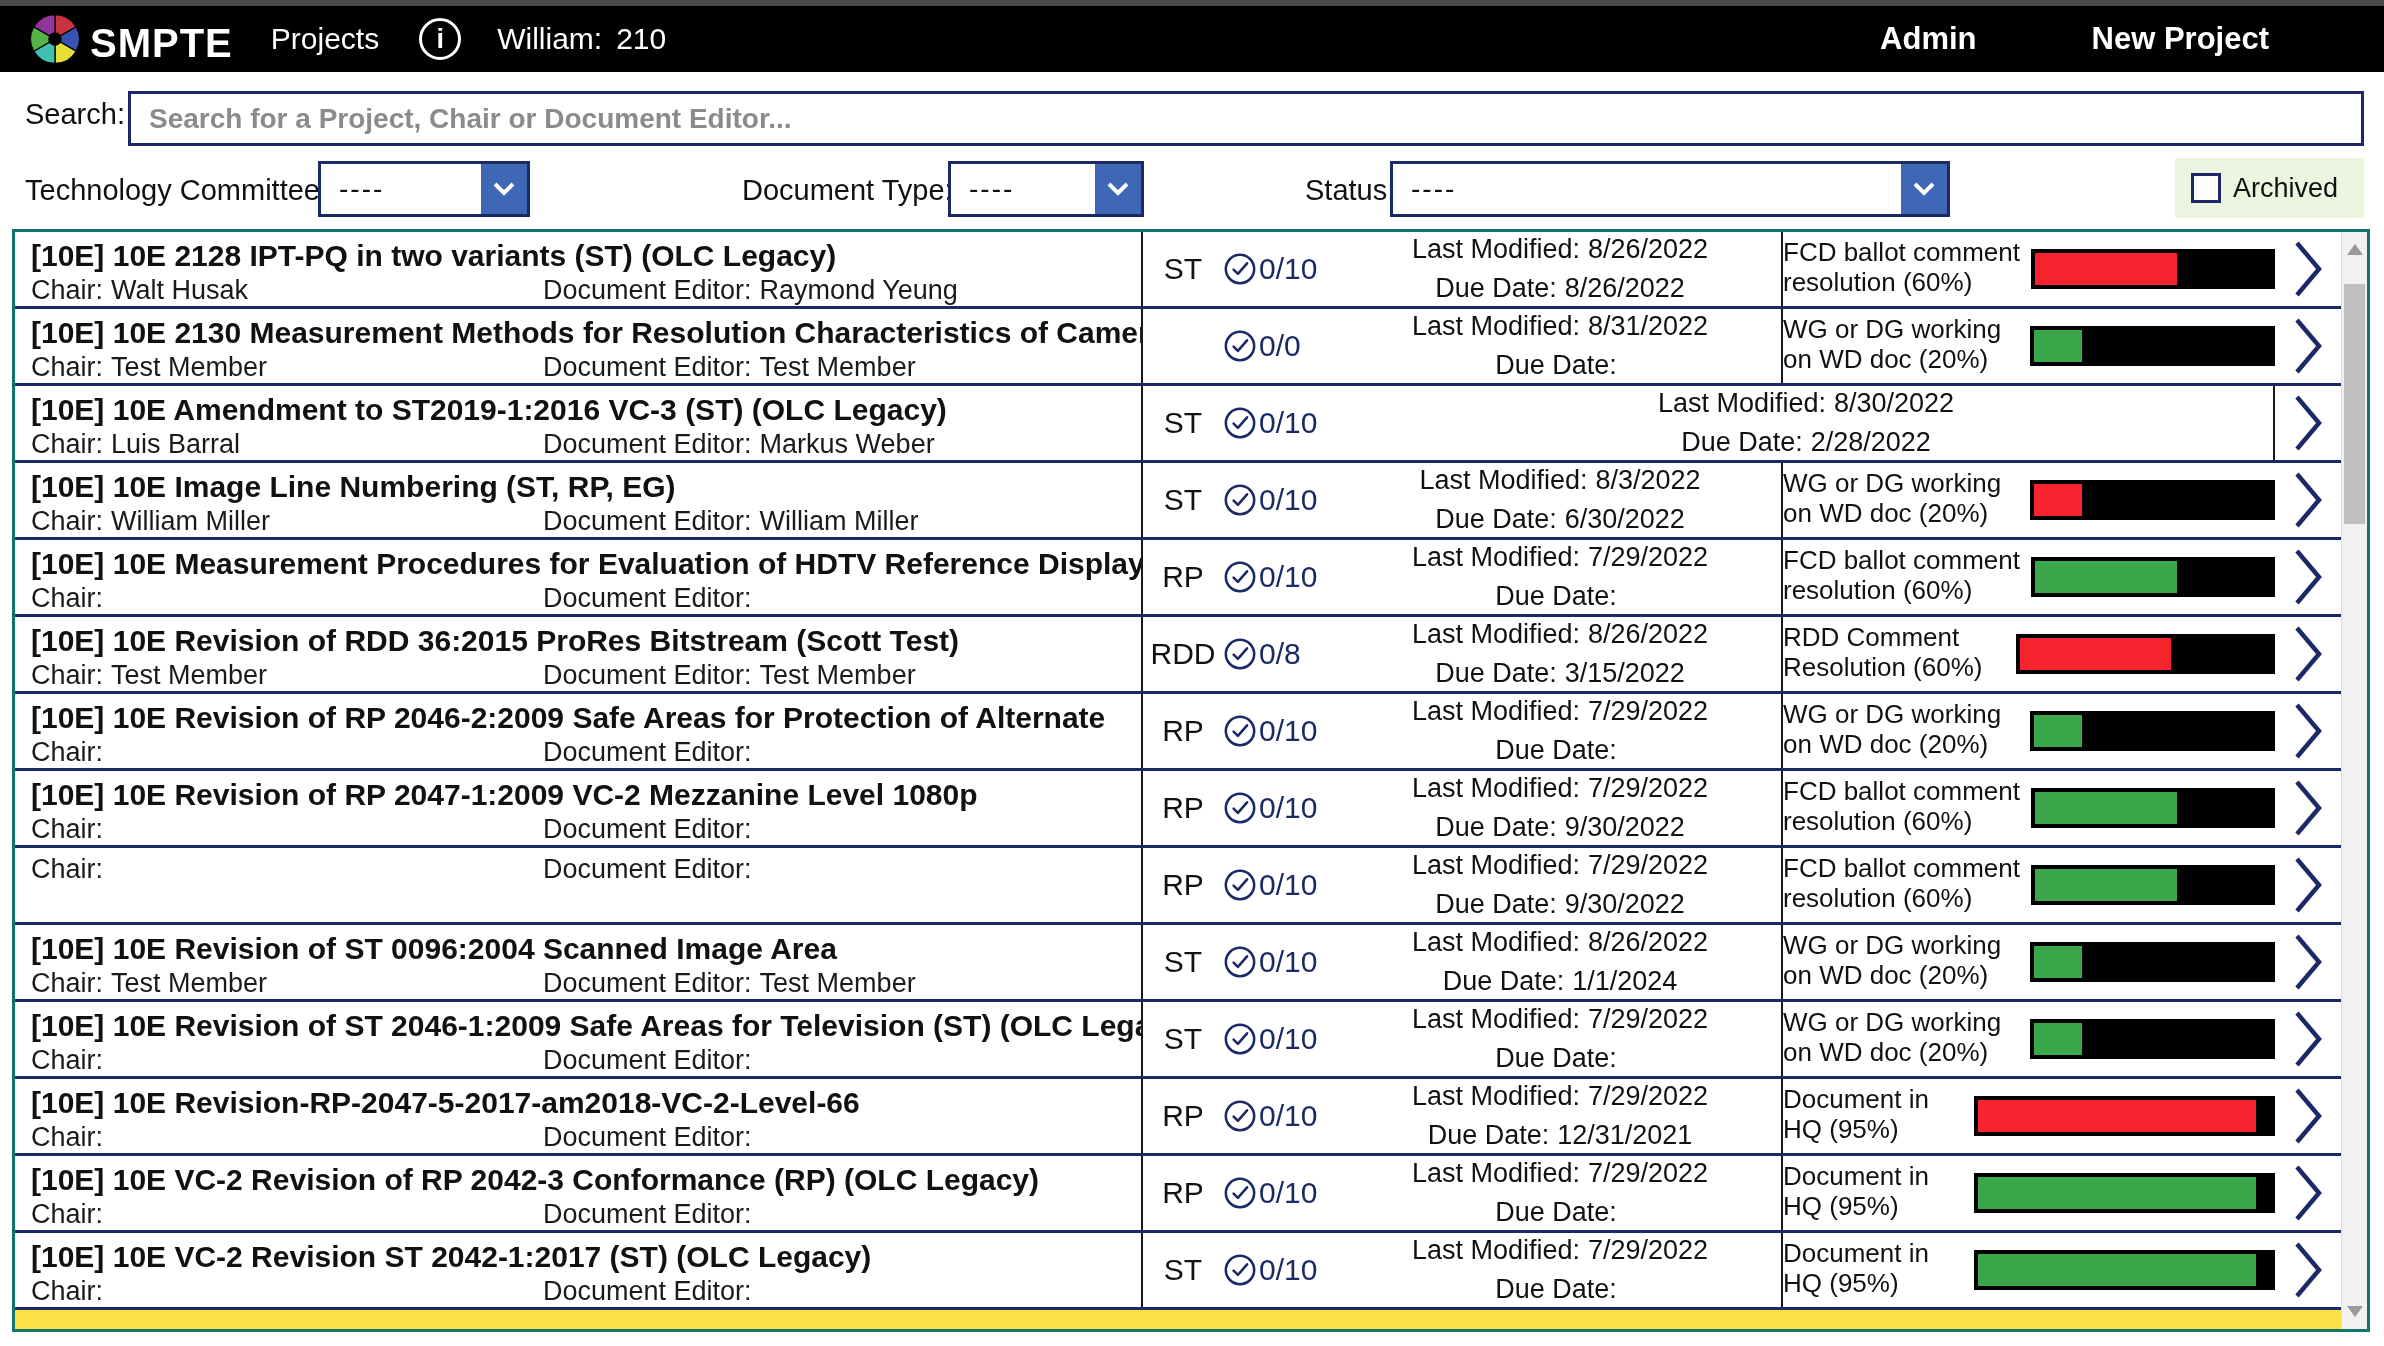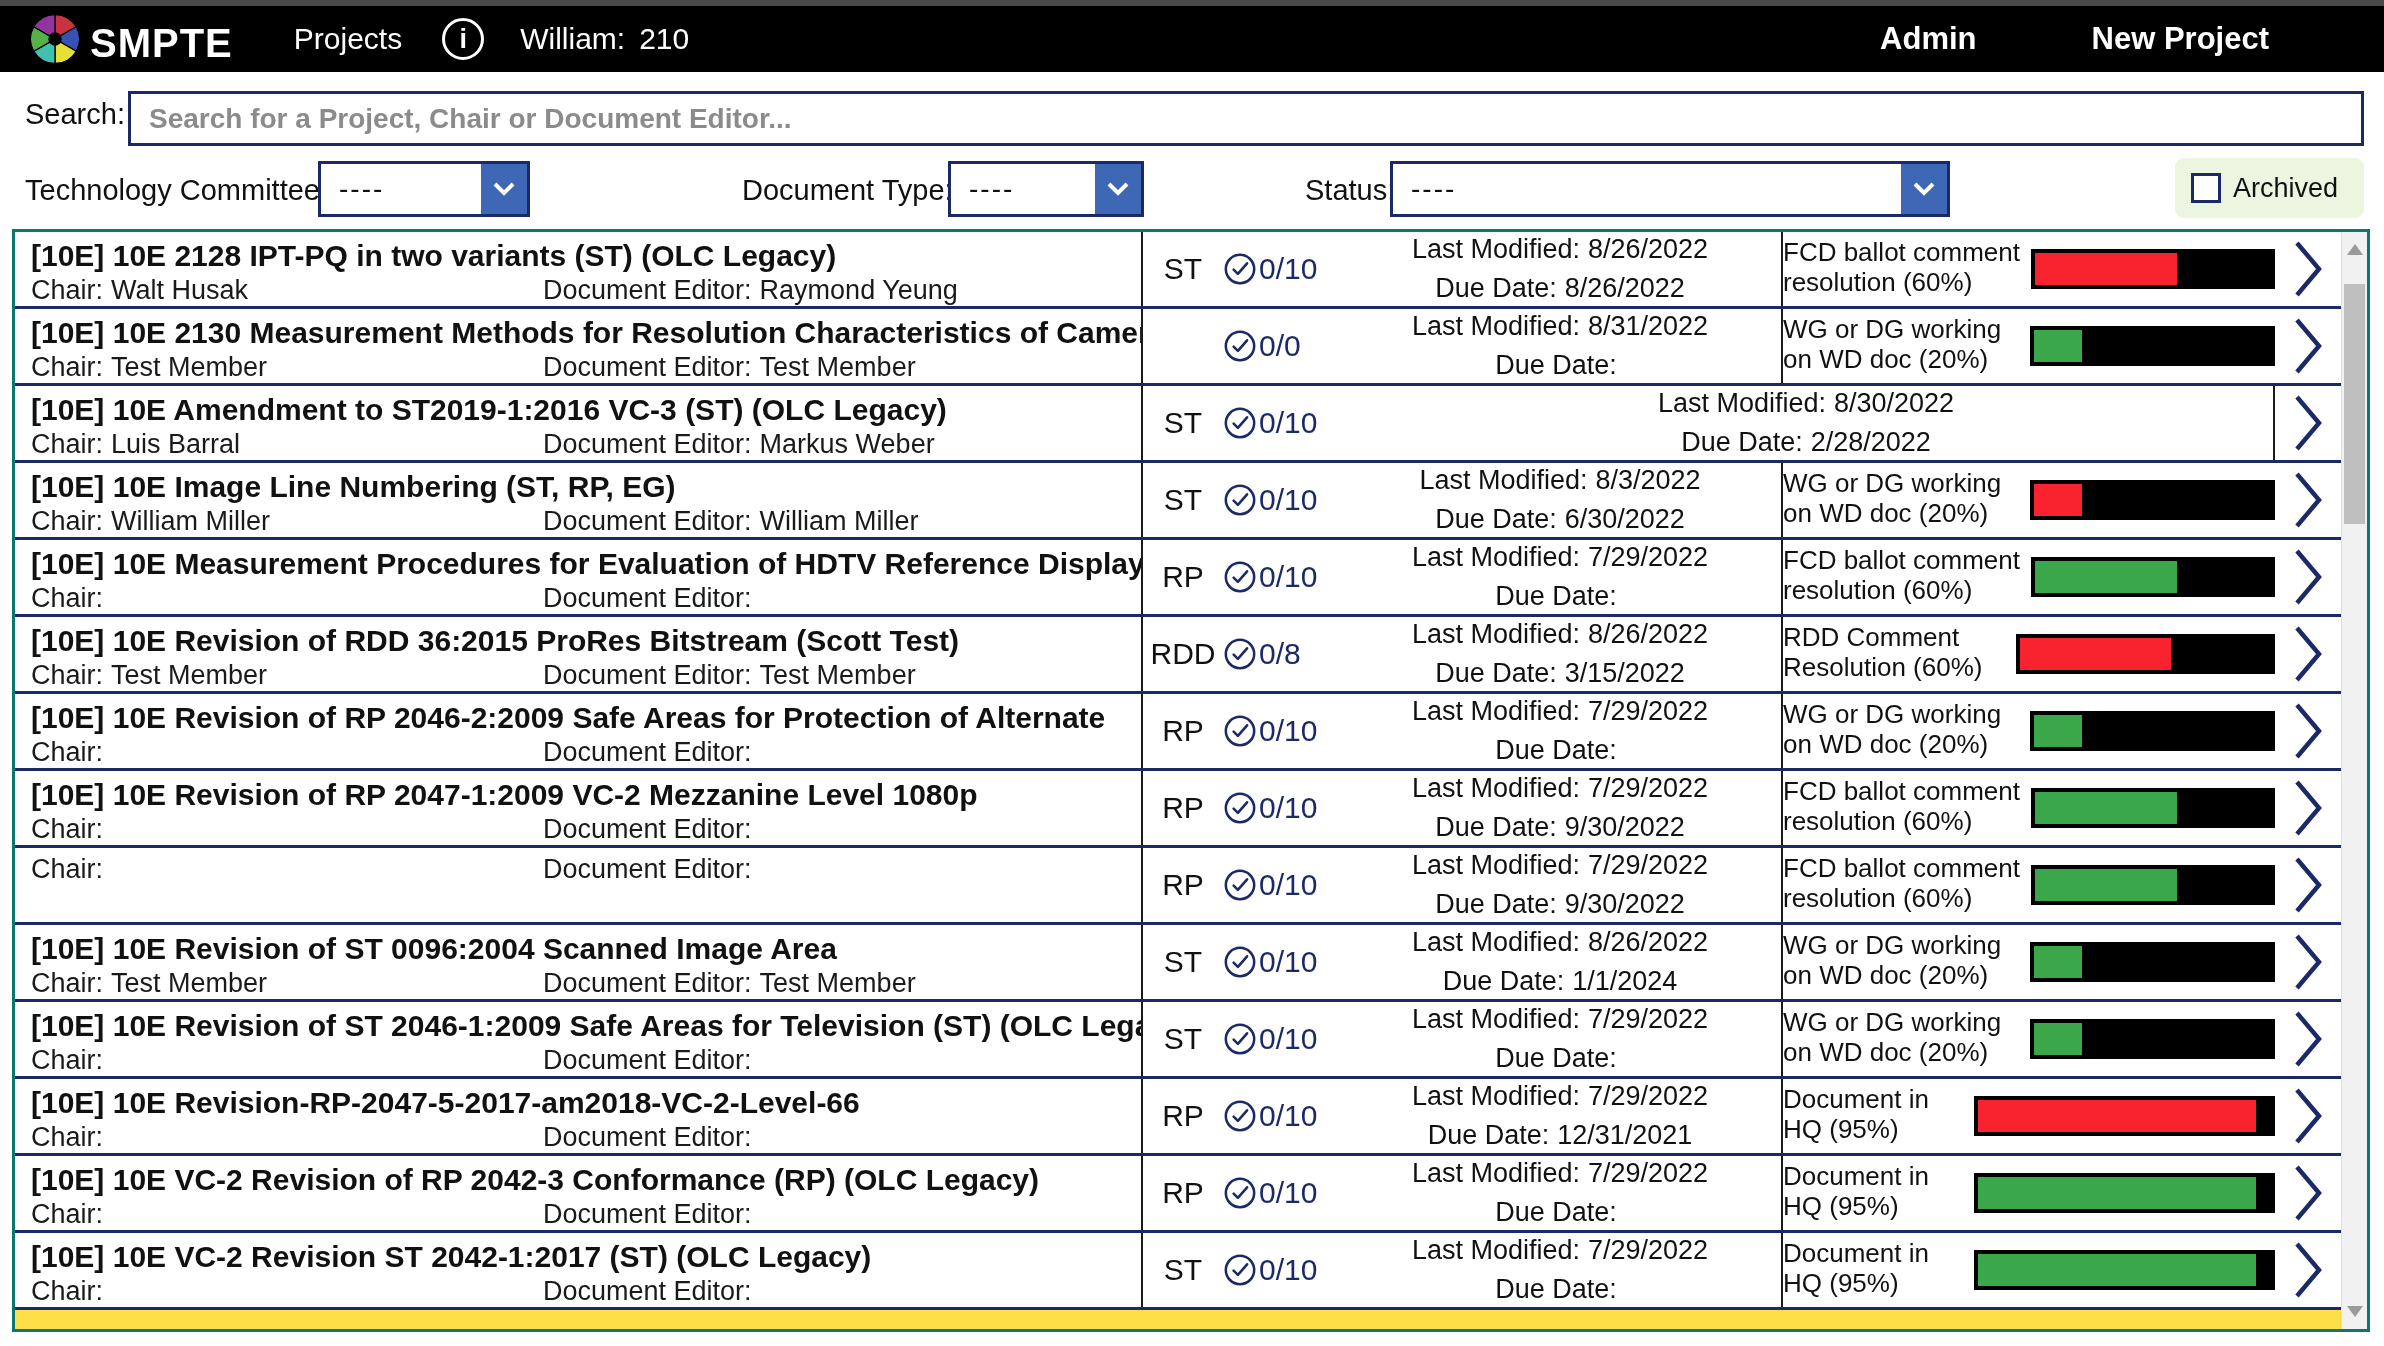--- a/index.html
+++ b/index.html
@@ -7,21 +7,21 @@
               font-family:"Liberation Sans", sans-serif; color:#111; }
   body { position:relative; }
 
   
   .topstrip { position:absolute; top:0; left:0; right:0; height:6px; background:#4a4a4a; }
   .header { position:absolute; top:6px; left:0; right:0; height:66px; background:#000;
             display:flex; align-items:center; color:#fff; }
   .logo { display:flex; align-items:flex-end; margin-left:28px; }
   .logo svg { width:54px; height:54px; }
   .brand { font-size:40px; font-weight:bold; letter-spacing:1px; margin-left:8px; }
-  .nav-projects { font-size:30px; margin-left:61px; }
+  .nav-projects { font-size:30px; margin-left:38px; }
   .info-icon { width:42px; height:42px; border:3px solid #fff; border-radius:50%;
                display:flex; align-items:center; justify-content:center;
                font-size:27px; font-weight:bold; margin-left:40px; }
   .results { font-size:30px; margin-left:36px; }
   .results b { font-weight:normal; margin-left:14px; }
   .hdr-right { margin-left:auto; display:flex; align-items:flex-start; }
   .hdr-link { font-size:31px; font-weight:bold; color:#fff; cursor:pointer; }
   .hdr-link.admin { margin-right:115px; }
   .hdr-link.newproj { margin-right:115px; }
 
@@ -37,21 +37,21 @@
   .lbl-tc { left:25px; }  .lbl-dt { left:742px; }  .lbl-st { left:1305px; }
   .dropdown { position:absolute; top:161px; height:56px; border:3px solid #1b2a66;
               background:#fff; display:flex; align-items:stretch; cursor:pointer; }
   .dd-tc { left:318px; width:212px; }
   .dd-dt { left:948px; width:196px; }
   .dd-st { left:1390px; width:560px; }
   .dd-value { flex:1; display:flex; align-items:center; padding-left:18px;
               font-size:28px; letter-spacing:2px; color:#111; }
   .dd-btn { width:46px; background:#3e68b5; display:flex; align-items:center; justify-content:center; }
   .archived-box { position:absolute; left:2175px; top:158px; width:189px; height:60px;
-                  background:#ecf5df; display:flex; align-items:center;border-radius:9px; }
+                  background:#ecf5df; display:flex; align-items:center; }
   .archived-check { width:30px; height:30px; background:#fff; border:3px solid #1b2a66;
                     margin-left:16px; cursor:pointer; }
   .archived-label { font-size:27px; margin-left:12px; }
 
   
   .table-wrap { position:absolute; left:12px; top:229px; width:2358px; height:1103px;
                 border:3px solid #0f766e; background:#fde047; overflow:hidden; }
   .rows { position:absolute; top:0; left:0; right:26px; }
   .row { height:77px; border-bottom:3px solid #1b2a66; display:flex; align-items:stretch;
          background:#fff; cursor:pointer; }

